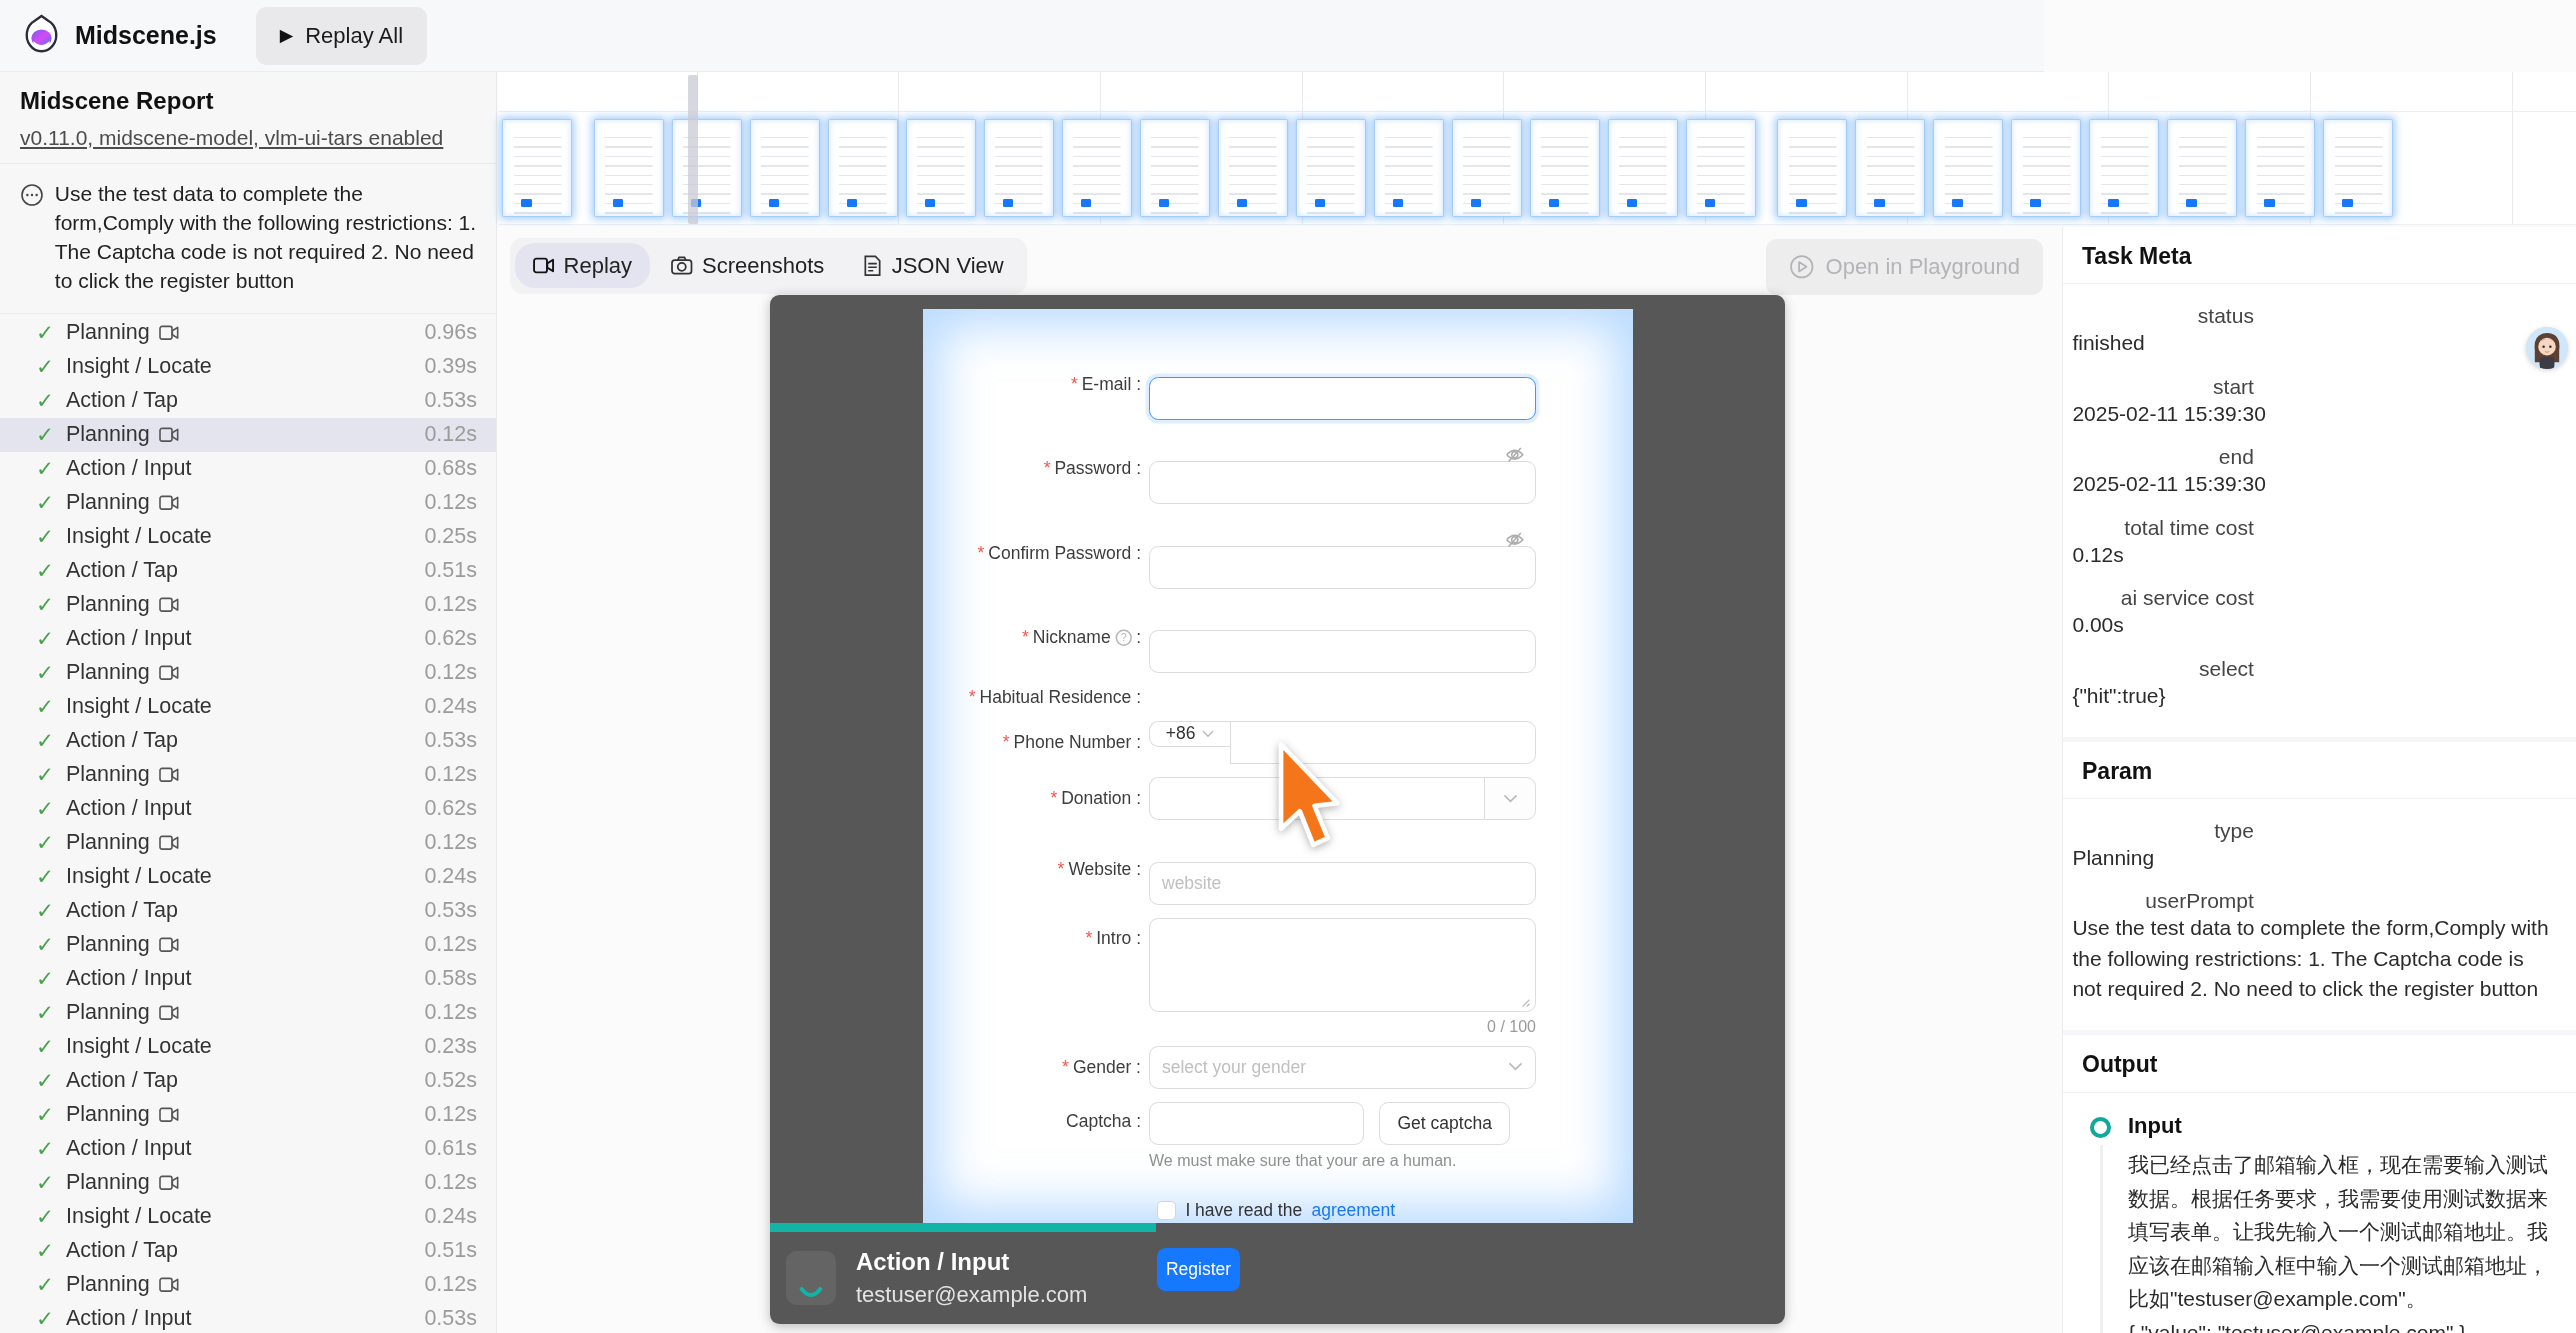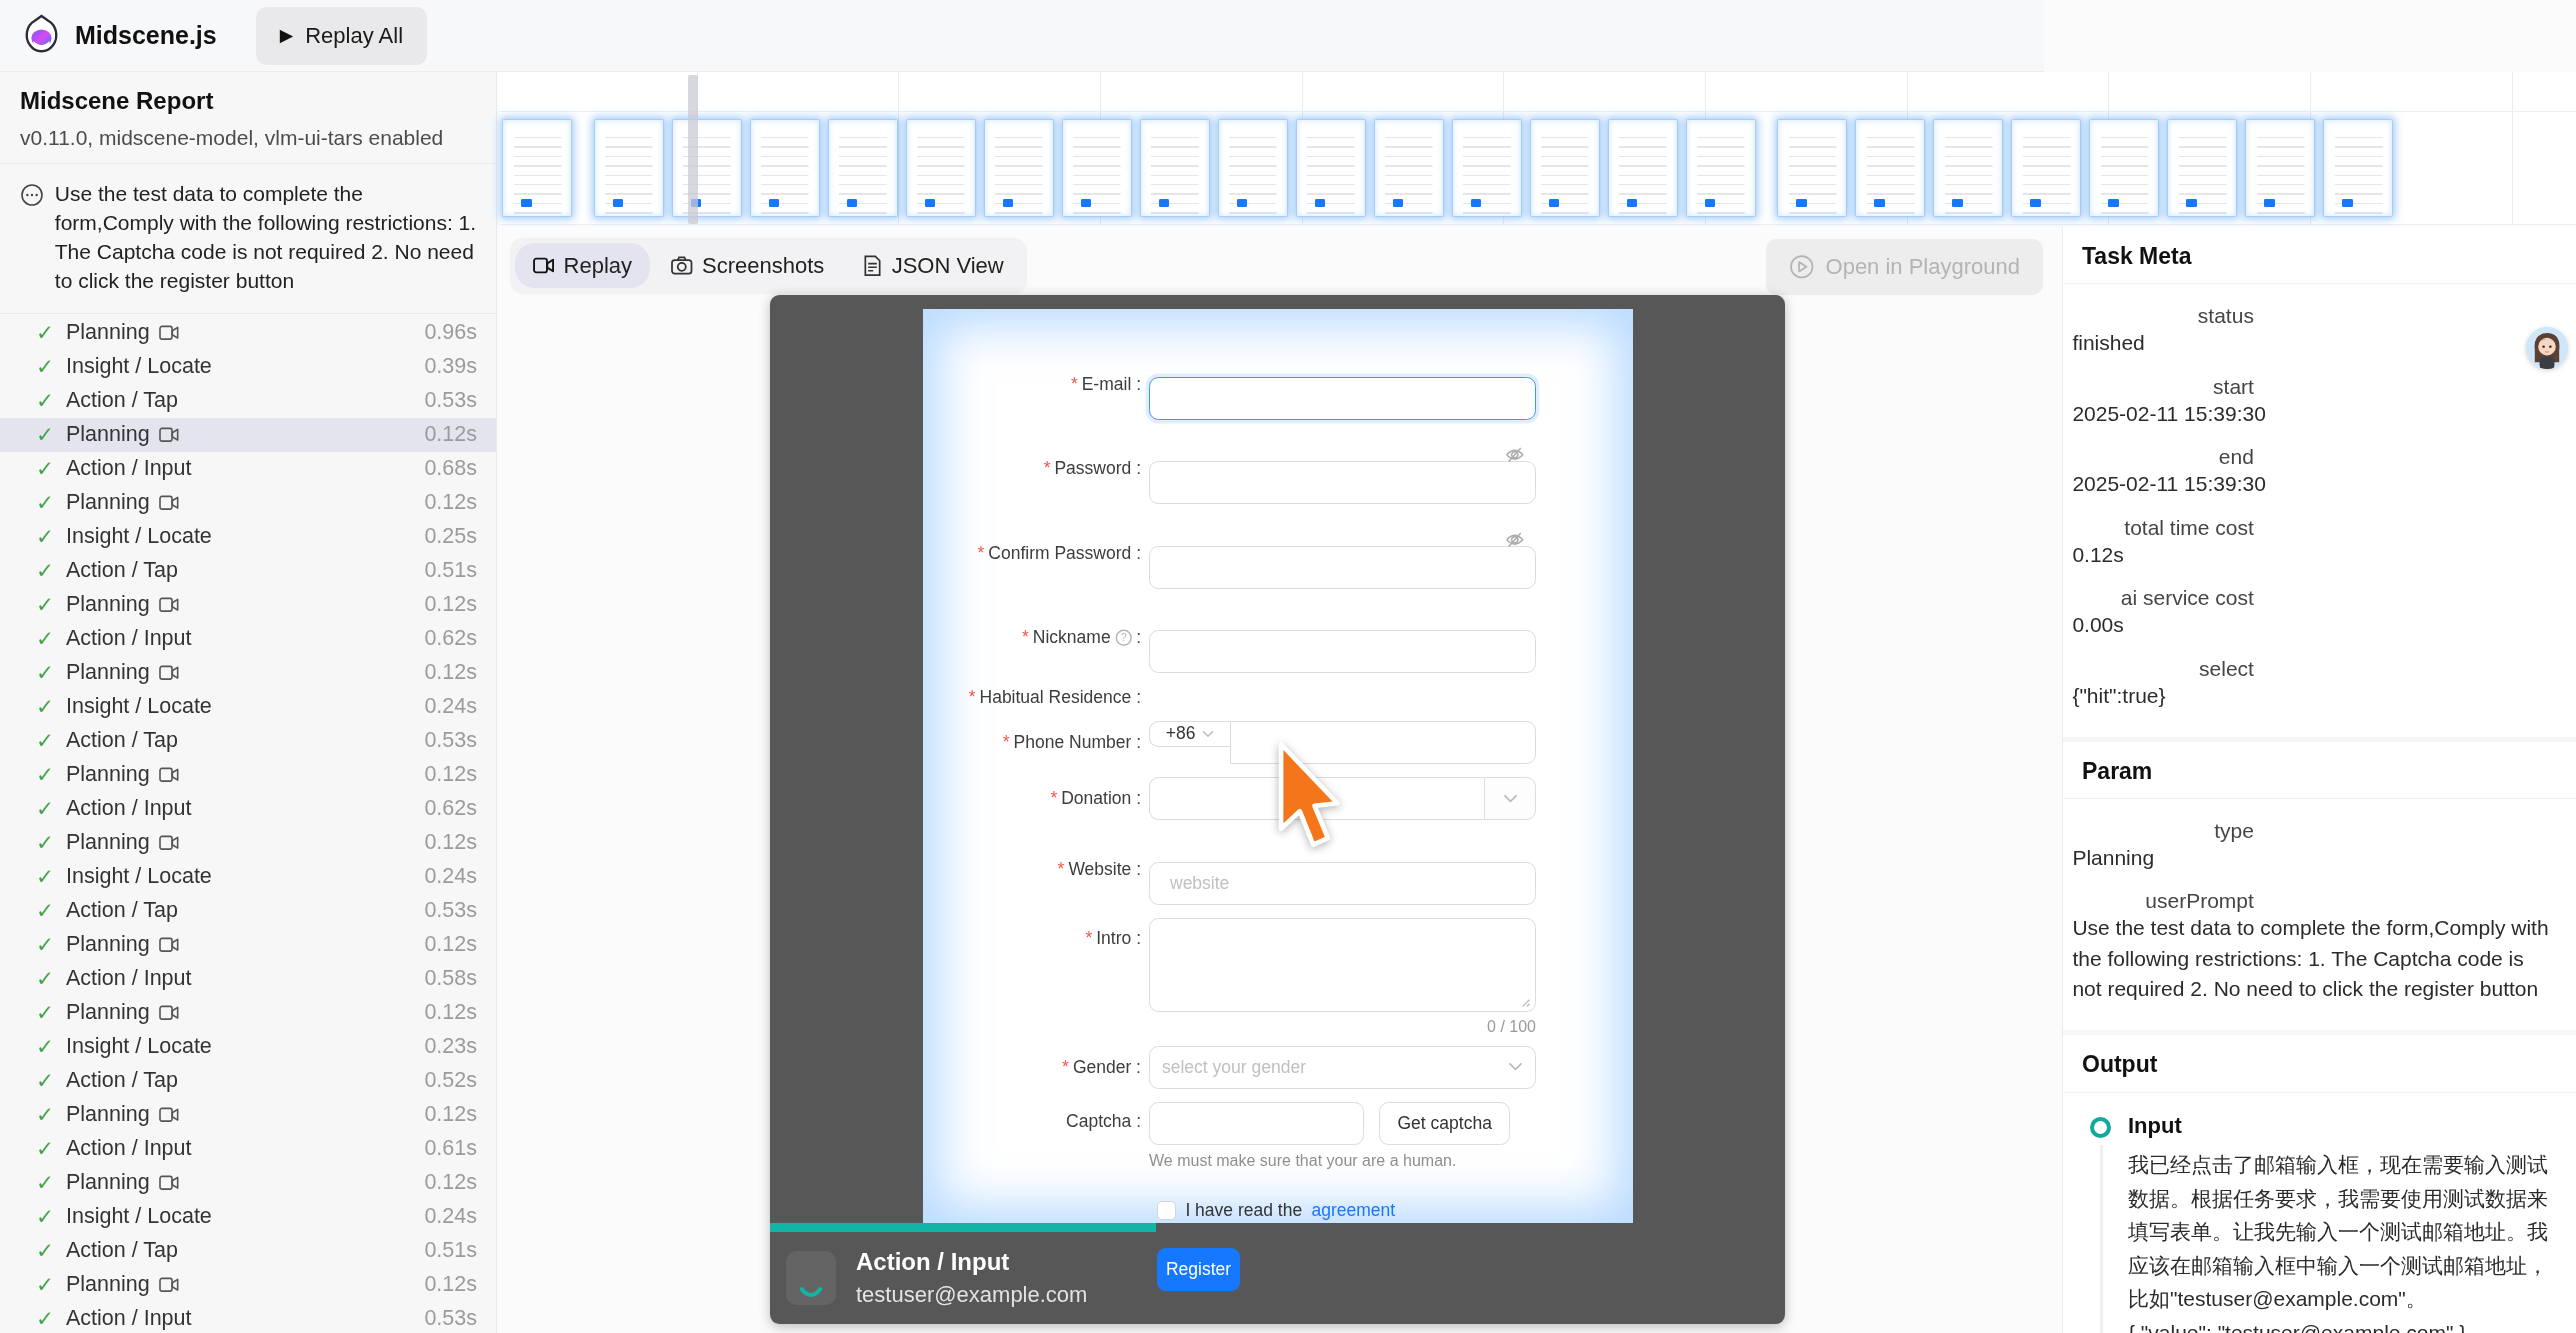--- a/index.html
+++ b/index.html
@@ -10,21 +10,21 @@
   .header{position:absolute;left:0;top:0;width:2044px;height:72px;background:#f7f8fa;border-bottom:1.3px solid #ececef;display:flex;align-items:center;z-index:5;}
   .logo{width:43px;height:43px;margin-left:20px;border-radius:50%;flex:none;}
   .app-title{font-size:25px;font-weight:bold;color:#111;margin-left:12px;}
   .replay-all{margin-left:39px;display:flex;align-items:center;gap:12px;background:#e9e9eb;border:none;border-radius:10.8px;padding:0 24px;height:58px;font-size:22px;color:#1a1a1a;cursor:pointer;}
   .replay-all .tri{font-size:17.5px;color:#111;}
 
   
   .sidebar{position:absolute;left:0;top:72px;width:497px;height:1262px;background:#f7f7f8;border-right:1.3px solid #e9e9ec;overflow:hidden;}
   .report-block{padding:10.8px 20px 13.4px 20px;border-bottom:1.3px solid #e9e9ec;}
   .report-title{font-size:24px;font-weight:bold;color:#111;margin-top:4px;}
-  .report-sub{font-size:21px;color:#4c4c4c;margin-top:10.8px;}
+  .report-sub{font-size:21px;color:#4c4c4c;margin-top:10.8px;text-decoration:underline;}
   .prompt-block{padding:16px 17.5px 17.5px 20px;border-bottom:1.3px solid #e9e9ec;display:flex;gap:10.8px;}
   .prompt-text{font-size:21px;color:#222;line-height:1.38;}
   .chat-ic{flex:none;margin-top:2.7px;}
   .task-list{padding-top:1.3px;}
   .task-row{height:34px;display:flex;align-items:center;padding:0 19px 0 36px;cursor:pointer;}
   .task-row.selected{background:#e4e4ef;}
   .task-row .chk{color:#46a44c;font-size:21.5px;flex:none;width:30px;}
   .task-row .t-label{font-size:21.5px;color:#333;}
   .task-row .cam{margin-left:9.4px;display:inline-flex;}
   .task-row .t-time{margin-left:auto;font-size:21.5px;color:#9b9b9b;}
@@ -58,21 +58,21 @@
   .pinfo-txt{margin-left:20px;}
   .pinfo-title{font-size:24px;font-weight:bold;color:#fff;}
   .pinfo-sub{font-size:22px;color:#e3e3e3;margin-top:6.7px;}
 
   
   .form{position:absolute;left:0;top:40px;width:100%;display:flex;flex-direction:column;gap:13.4px;}
   .frow{display:flex;align-items:center;}
   .flabel{width:226px;flex:none;text-align:right;font-size:17.5px;color:#3d3d3d;padding-right:8px;display:flex;justify-content:flex-end;align-items:center;gap:4px;white-space:nowrap;}
   .req{color:#f5564a;}
   .fctl{width:387px;flex:none;position:relative;}
-  .inp{width:100%;height:43px;border:1.3px solid #dcdcdc;border-radius:9.4px;background:#fff;font-size:17.5px;color:#701a75;padding:0 20px;outline:none;margin-top:28px;}
+  .inp{width:100%;height:43px;border:1.3px solid #dcdcdc;border-radius:9.4px;background:#fff;font-size:17.5px;color:#701a75;padding:0 12px;outline:none;margin-top:28px;}
   .inp::placeholder{color:#c0c0c0;}
   .inp.focused{border-color:#4096ff;box-shadow:0 0 0 3.4px rgba(64,150,255,.16);}
   .eye{position:absolute;right:10.8px;top:10.8px;cursor:pointer;}
   .selectbox{width:100%;height:43px;border:1.3px solid #dcdcdc;border-radius:9.4px;background:#fff;font-size:17.5px;color:#333;display:flex;align-items:center;padding:0 12px;cursor:pointer;}
   .selectbox .ph{color:#c0c0c0;}
   .chev{margin-left:auto;color:#b9b9b9;flex:none;}
   .phone-wrap{display:flex;width:100%;}
   .phone-prefix{width:81px;height:26px;border:1.3px solid #dcdcdc;border-right:none;border-radius:9.4px 0 0 9.4px;display:flex;align-items:center;justify-content:center;gap:6.7px;font-size:17.5px;color:#333;background:#fff;cursor:pointer;}
   .phone-input{flex:1;height:43px;border:1.3px solid #dcdcdc;border-radius:0 9.4px 9.4px 0;font-size:17.5px;padding:0 12px;outline:none;}
   .addon-wrap{display:flex;width:100%;}

